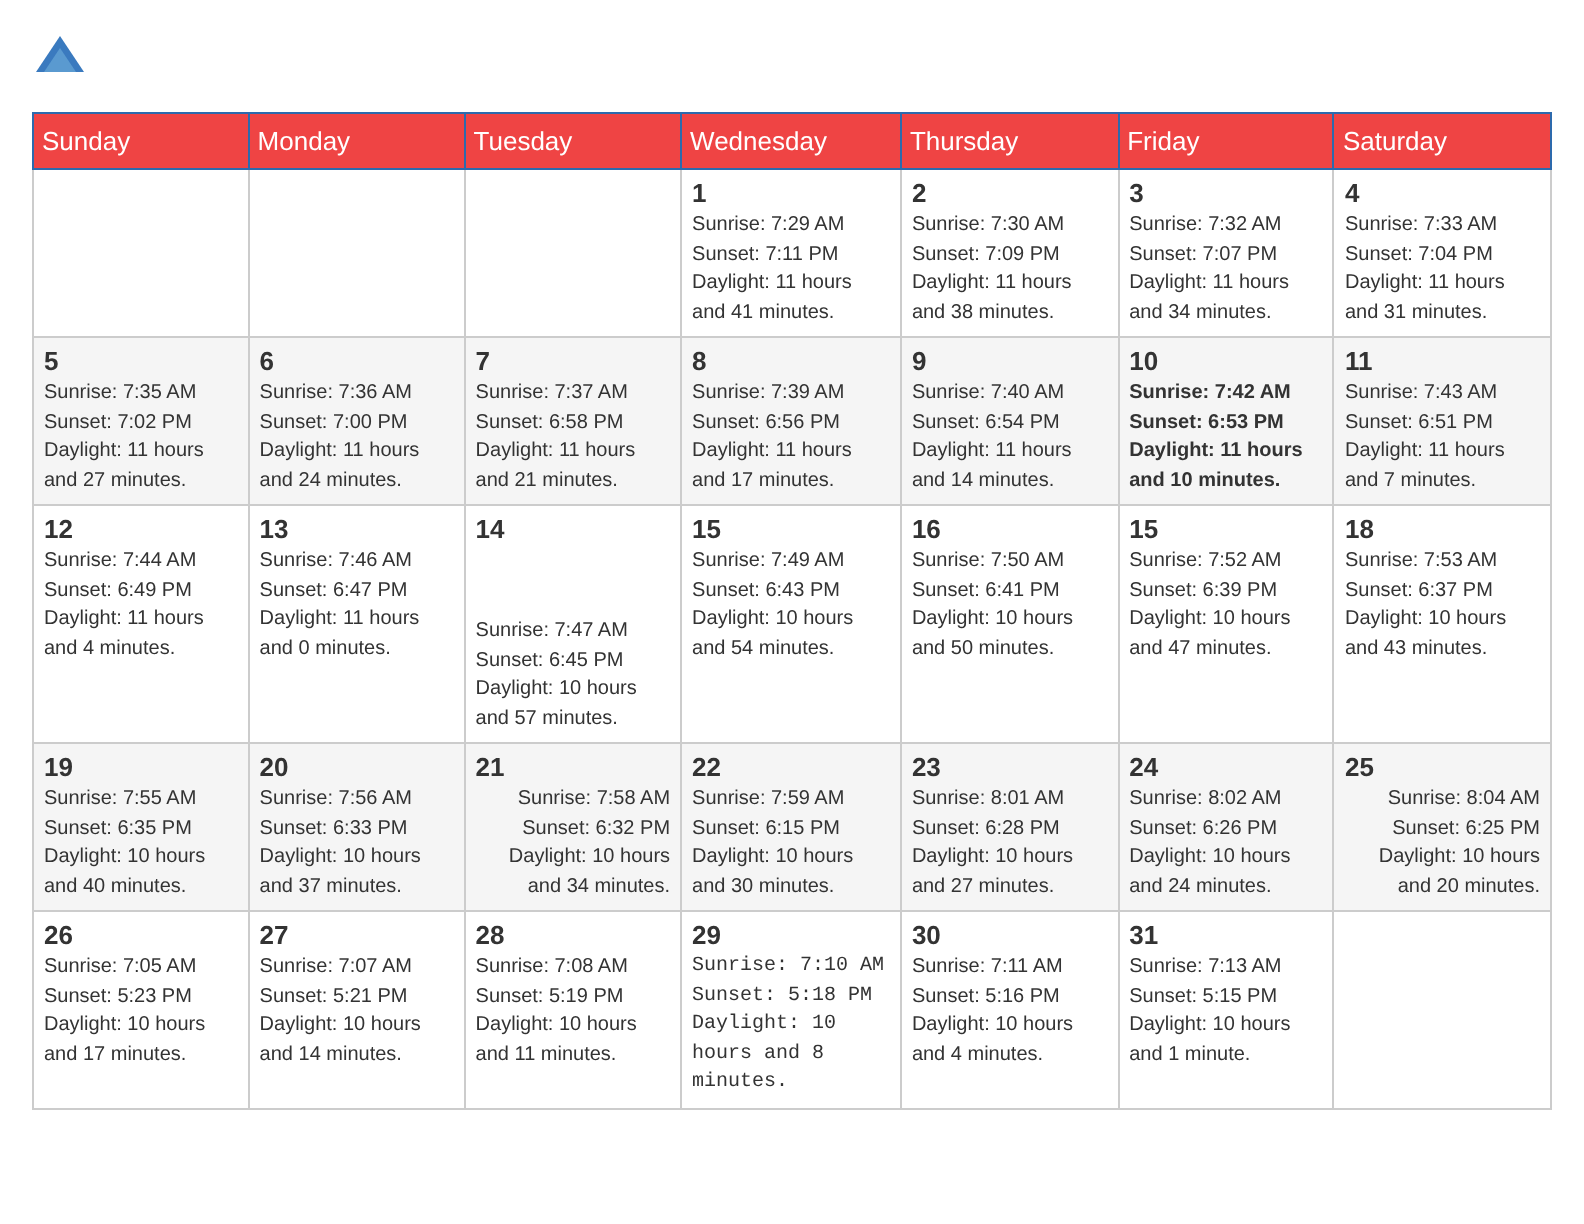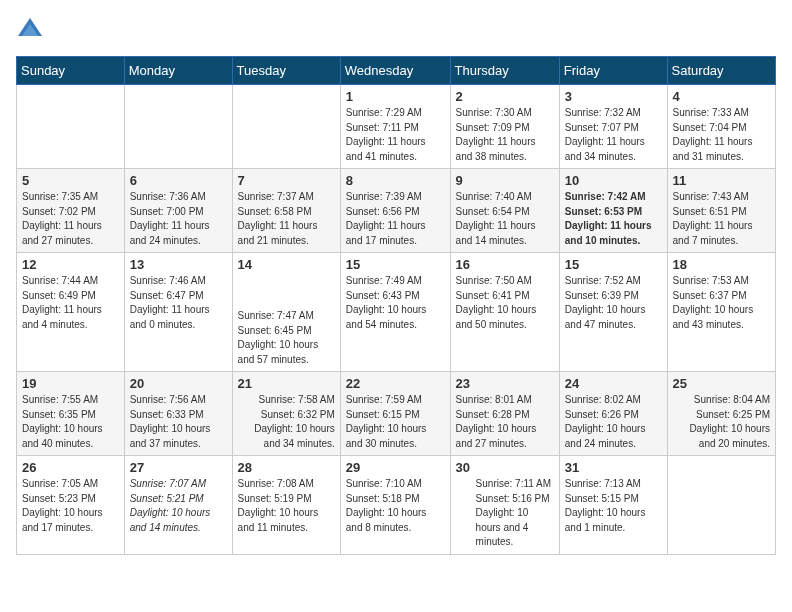--- a/index.html
+++ b/index.html
@@ -51,21 +51,21 @@
     .location {
       font-size: 16px;
       color: #555;
     }
     .calendar {
       width: 100%;
       border-collapse: collapse;
       border: 1px solid #ccc;
     }
     .calendar th {
-      background: #0c4a6e;
+      background: #ef4444;
       color: #fff;
       font-size: 13px;
       padding: 6px 4px;
       text-align: left;
       border: 1px solid #2d6aad;
       font-weight: normal;
     }
     .calendar td {
       vertical-align: top;
       border: 1px solid #ccc;
@@ -290,39 +290,39 @@
       </tr>
       <tr>
         <td>
           <span class="day-num">26</span>
           <div class="cell-content" style="white-space: pre-line;">Sunrise: 7:05 AM
 Sunset: 5:23 PM
 Daylight: 10 hours and 17 minutes.</div>
         </td>
         <td>
           <span class="day-num">27</span>
-          <div class="cell-content" style="white-space: pre-line; font-style: italic;">Sunrise: 7:07 AM
+          <div class="cell-content" style="white-space: pre-line;">Sunrise: 7:07 AM
 Sunset: 5:21 PM
 Daylight: 10 hours and 14 minutes.</div>
         </td>
         <td>
           <span class="day-num">28</span>
           <div class="cell-content" style="white-space: pre-line;">Sunrise: 7:08 AM
 Sunset: 5:19 PM
 Daylight: 10 hours and 11 minutes.</div>
         </td>
         <td>
           <span class="day-num">29</span>
-          <div class="cell-content" style="white-space: pre-line;">Sunrise: 7:10 AM
+          <div class="cell-content" style="white-space: pre-line; font-family: Liberation Mono, monospace;">Sunrise: 7:10 AM
 Sunset: 5:18 PM
 Daylight: 10 hours and 8 minutes.</div>
         </td>
         <td>
           <span class="day-num">30</span>
-          <div class="cell-content" style="white-space: pre-line; margin-left: 20px;">Sunrise: 7:11 AM
+          <div class="cell-content" style="white-space: pre-line;">Sunrise: 7:11 AM
 Sunset: 5:16 PM
 Daylight: 10 hours and 4 minutes.</div>
         </td>
         <td>
           <span class="day-num">31</span>
           <div class="cell-content" style="white-space: pre-line;">Sunrise: 7:13 AM
 Sunset: 5:15 PM
 Daylight: 10 hours and 1 minute.</div>
         </td>
         <td class="empty-cell"></td>

